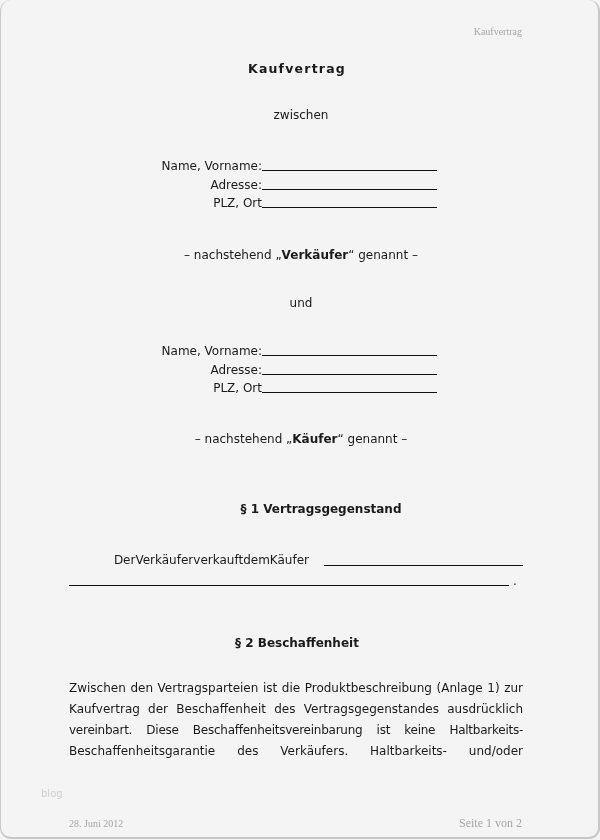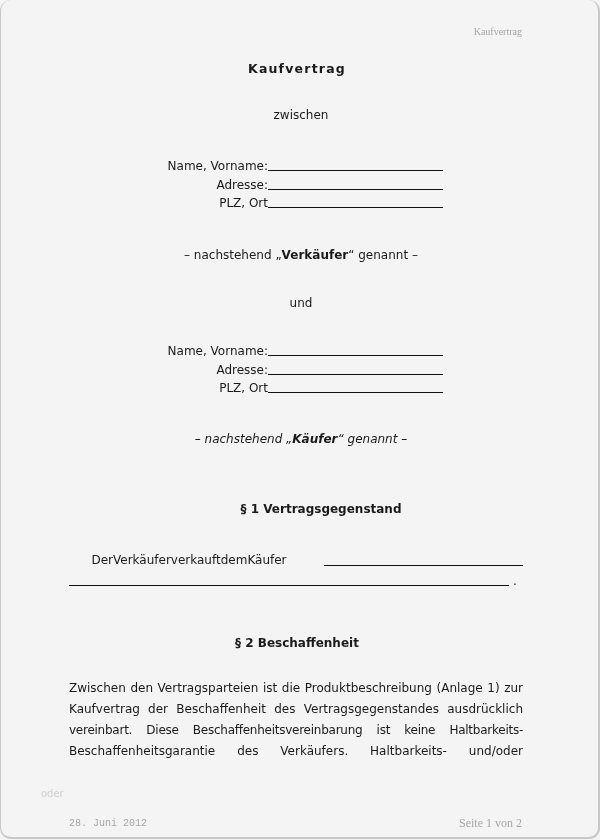--- a/index.html
+++ b/index.html
@@ -39,21 +39,21 @@
       font-size: 12.5px;
       font-weight: bold;
       letter-spacing: 1.2px;
     }
     .center-line {
       left: 4px; width: 592px; text-align: center;
       font-size: 12px;
     }
     .form-row {
       position: absolute;
-      left: 12px;
+      left: 6px;
       width: 430px;
       height: 16px;
       display: flex;
       justify-content: flex-end;
       align-items: flex-end;
       font-size: 12px;
     }
     .form-row .lbl { white-space: nowrap; line-height: 14px; }
     .form-row .line {
       width: 175px;
@@ -68,21 +68,21 @@
     }
     .sentence1 {
       left: 68px; top: 553px;
       font-size: 12px;
       display: flex;
       width: 454px;
       align-items: flex-end;
     }
     .sentence1 .words {
       display: flex;
-      justify-content: center;
+      justify-content: flex-end;
       width: 240px;
     }
     .sentence1 .line {
       position: absolute;
       left: 255px;
       top: 12px;
       width: 199px;
       border-bottom: 1px solid #111;
     }
     .line2 {
@@ -111,21 +111,21 @@
       overflow: hidden;
     }
     .para .ln.tight { letter-spacing: -0.25px; }
     .blog {
       left: 40px; top: 788px;
       font-size: 10px;
       color: #cfcfcf;
     }
     .footer-left {
       left: 68px; top: 818px;
-      font-family: Liberation Mono, monospace;
+      font-family: Liberation Serif, serif;
       font-size: 10px;
       color: #a6a6a6;
     }
     .footer-right {
       right: 76px; top: 816px;
       font-family: "Liberation Serif", serif;
       font-size: 12px;
       color: #a6a6a6;
     }
   </style>
@@ -165,21 +165,21 @@
   </div>
   <div class="form-row" style="top:361px;">
     <span class="lbl">Adresse:</span>
     <span class="line"></span>
   </div>
   <div class="form-row" style="top:379px;">
     <span class="lbl">PLZ, Ort</span>
     <span class="line"></span>
   </div>
 
-  <div class="abs center-line" style="top:432px;font-style:italic;">
+  <div class="abs center-line" style="top:432px;">
     <span>– nachstehend „</span><b>Käufer</b><span>“ genannt –</span>
   </div>
 
   <div class="abs section" style="top:502px;padding-left:24px;">§ 1 Vertragsgegenstand</div>
 
   <div class="abs sentence1">
     <div class="words">
       <span>Der</span>
       <span>Verkäufer</span>
       <span>verkauft</span>
@@ -193,17 +193,17 @@
 
   <div class="abs section" style="top:636px;">§ 2 Beschaffenheit</div>
 
   <div class="abs para">
     <span class="ln">Zwischen den Vertragsparteien ist die Produktbeschreibung (Anlage 1) zur</span>
     <span class="ln">Kaufvertrag der Beschaffenheit des Vertragsgegenstandes ausdrücklich</span>
     <span class="ln tight">vereinbart. Diese Beschaffenheitsvereinbarung ist keine Haltbarkeits- und/oder</span>
     <span class="ln">Beschaffenheitsgarantie des Verkäufers. Haltbarkeits- und/oder</span>
   </div>
 
-  <div class="abs blog">oder</div>
+  <div class="abs blog">blog</div>
 
   <div class="abs footer-left">28. Juni 2012</div>
   <div class="abs footer-right">Seite 1 von 2</div>
 </div>
 
 </body></html>

